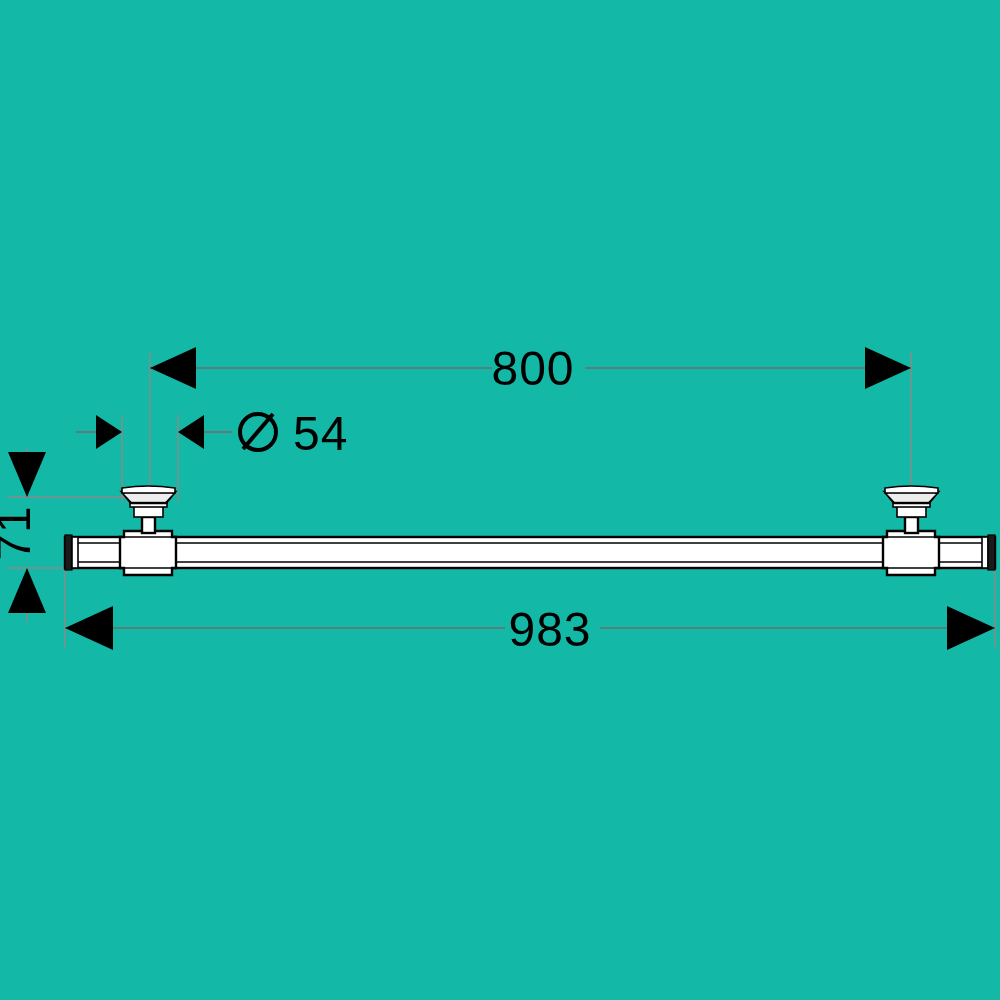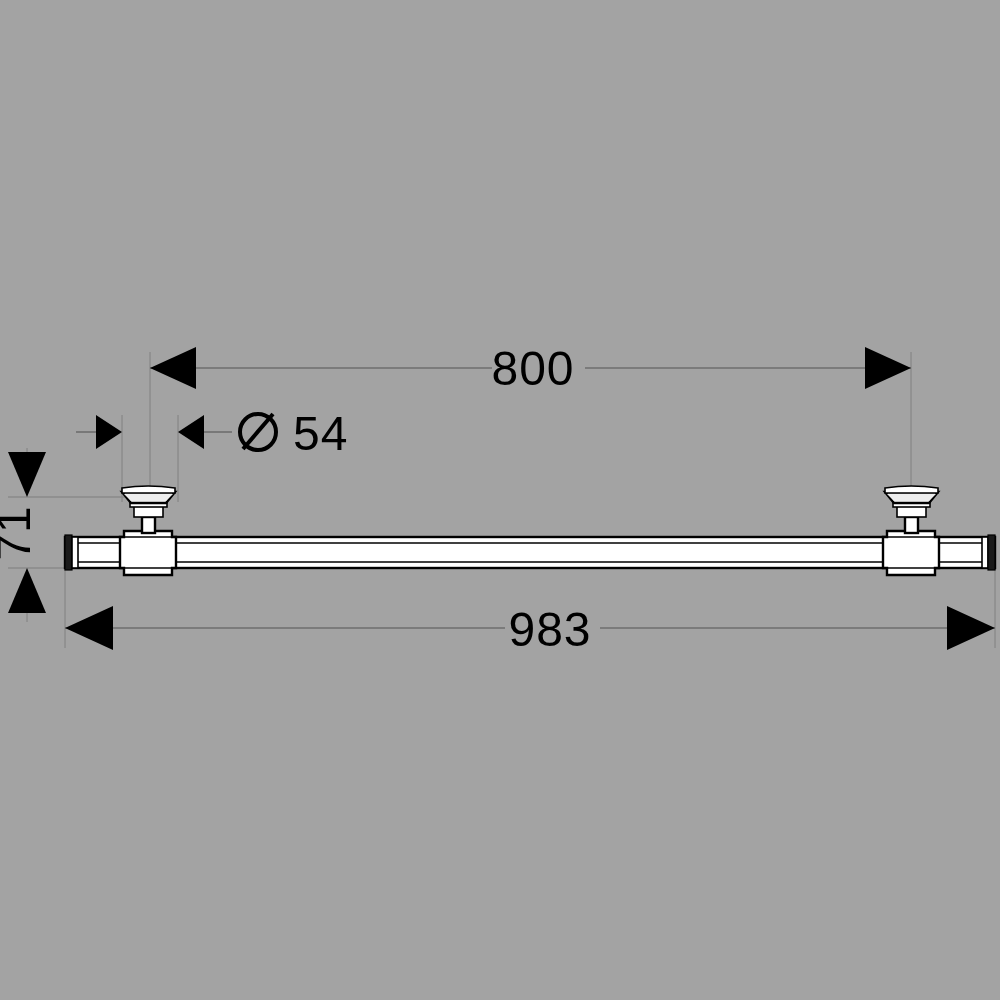--- a/index.html
+++ b/index.html
@@ -10,21 +10,21 @@
   body {
     width: 1000px;
     height: 1000px;
     font-family: "Liberation Sans", sans-serif;
     overflow: hidden;
   }
   #drawing-root {
     position: relative;
     width: 1000px;
     height: 1000px;
-    background: #a3a3a3;
+    background: #14b8a6;
   }
   svg#technical-drawing {
     display: block;
     width: 1000px;
     height: 1000px;
   }
   .dim-text {
     font-family: "Liberation Sans", sans-serif;
     font-size: 48px;
     font-weight: 400;

